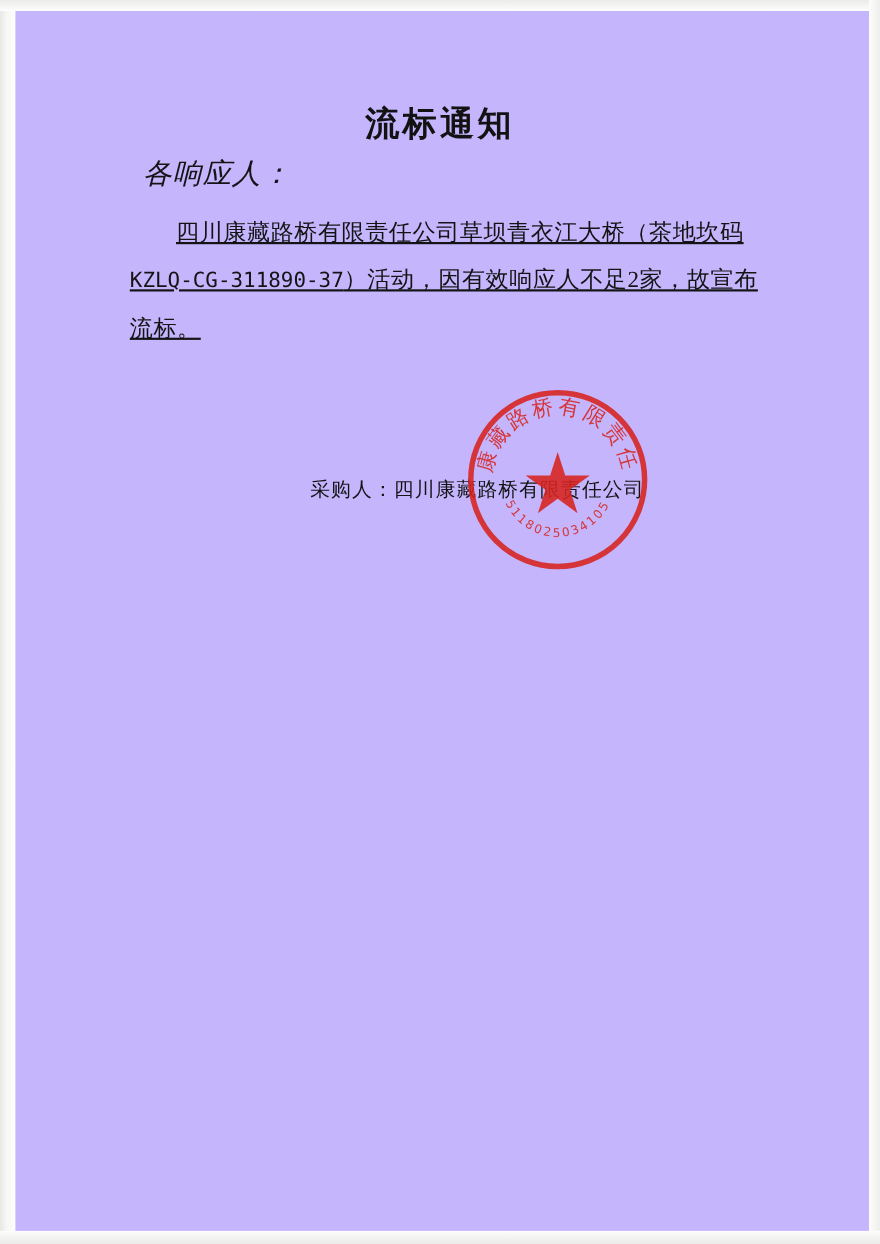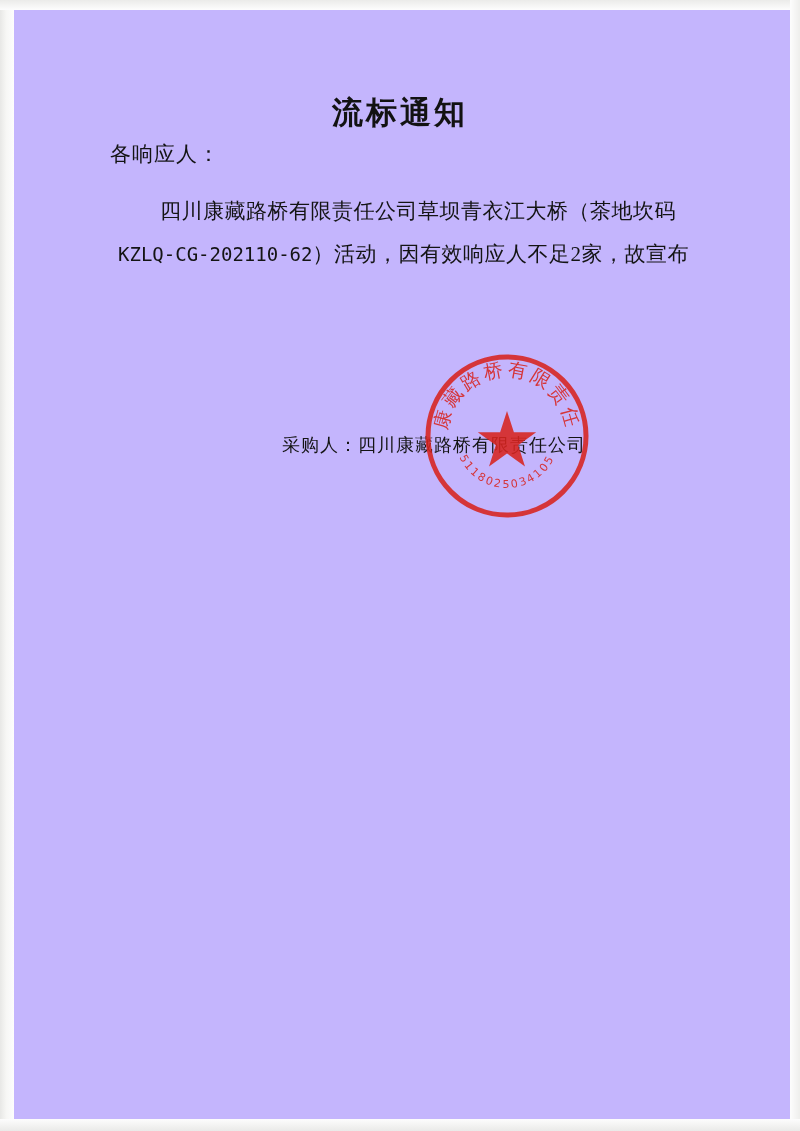--- a/index.html
+++ b/index.html
@@ -60,36 +60,38 @@
     font-size: 31px;
     font-weight: bold;
     letter-spacing: 3px;
     color: #121212;
     font-family: "DejaVu Sans", sans-serif;
   }
 
   .salutation {
     position: absolute;
     top: 140px;
-    left: 110px;
-    font-size: 21px;
+    left: 130px;
+    font-size: 26px;
     color: #141414;
     letter-spacing: 1px;
+    font-style: italic;
   }
 
   .body-block {
     position: absolute;
     top: 190px;
     left: 118px;
     width: 572px;
     font-size: 21px;
     line-height: 43px;
     color: #141414;
     letter-spacing: 0.5px;
     text-align: justify;
+    text-decoration: underline;
   }
   .body-block p {
     margin: 0;
   }
   .indent {
     text-indent: 42px;
   }
   .mono-code {
     font-family: "DejaVu Sans Mono", monospace;
     font-size: 19px;
@@ -142,21 +144,22 @@
   <div class="scan-edge-top"></div>
   <div class="scan-edge-right"></div>
   <div class="scan-edge-bottom"></div>
 
   <div class="doc-title">流标通知</div>
 
   <div class="salutation">各响应人：</div>
 
   <div class="body-block">
     <p class="indent">四川康藏路桥有限责任公司草坝青衣江大桥（茶地坎码</p>
-    <p><span class="mono-code">KZLQ-CG-202110-62</span><span>）活动，因有效响应人不足2家，故宣布</span></p>
+    <p><span class="mono-code">KZLQ-CG-311890-37</span><span>）活动，因有效响应人不足2家，故宣布</span></p>
+    <p>流标。</p>
   </div>
 
   <div class="signer">采购人：四川康藏路桥有限责任公司</div>
 
   <div class="seal">
     <svg viewBox="0 0 170 170" xmlns="http://www.w3.org/2000/svg">
       <defs>
         <path id="sealTopArc" d="M 25,85 A 60,60 0 0 1 145,85"></path>
         <path id="sealBottomArc" d="M 33,85 A 52,52 0 0 0 137,85"></path>
       </defs>

